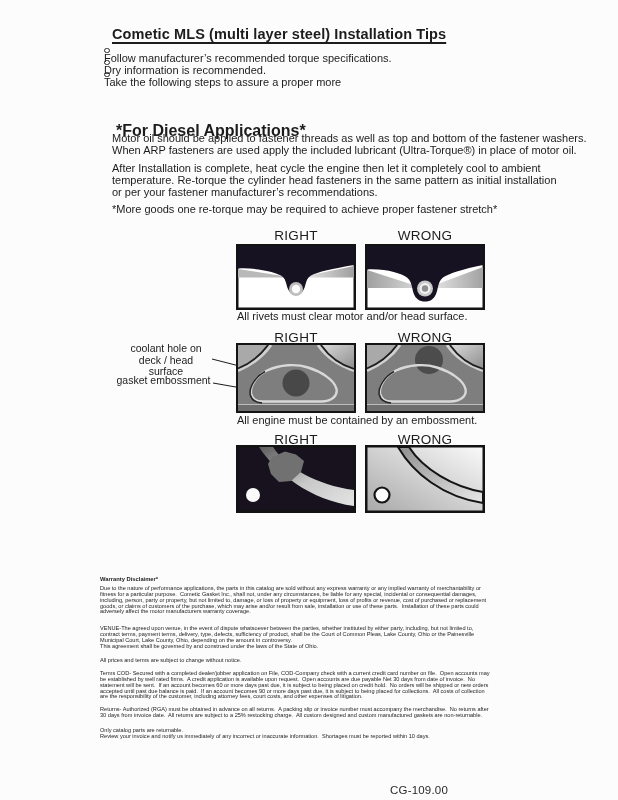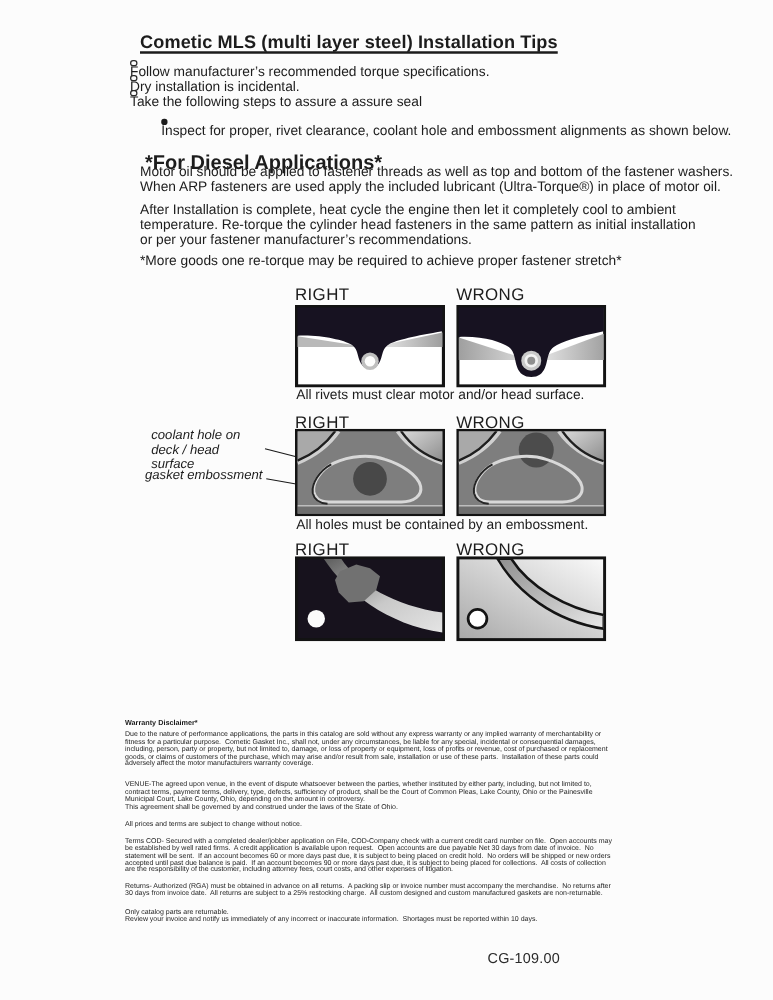--- a/index.html
+++ b/index.html
@@ -13,50 +13,46 @@
   .abs{position:absolute;}
   .title{
     margin:0;font-size:14.5px;font-weight:700;letter-spacing:.1px;
     text-decoration:underline;text-underline-offset:3px;text-decoration-thickness:1.5px;
   }
   .h2{margin:4px;font-size:16px;font-weight:700;}
   .body{margin:0;font-size:11px;line-height:11.8px;white-space:pre-line;}
   .brow{display:flex;align-items:flex-start;font-size:11px;line-height:11.9px;flex-direction:column;}
   .ob{flex:0 0 auto;width:3.5px;height:3.5px;border:1px solid #2b2b2b;border-radius:50%;margin:3.5px 4px 0 0;}
   .fb{flex:0 0 auto;width:4.5px;height:4.5px;background:#1c1c1c;border-radius:50%;margin:3.2px 3px 0 0;}
-  .figlabel{width:120px;font-size:13.5px;font-weight:500;letter-spacing:.3px;}
+  .figlabel{width:120px;text-align:center;font-size:13.5px;font-weight:500;letter-spacing:.3px;}
   .caption{font-size:11px;line-height:11.5px;white-space:pre-line;}
-  .annot{font-size:10.5px;line-height:11.5px;text-align:left;font-style:italic;}
+  .annot{font-size:10.5px;line-height:11.5px;text-align:center;}
   .fine{font-size:5.6px;line-height:5.85px;white-space:pre;color:#242424;}
   .fineh{font-size:5.8px;font-weight:700;color:#1c1c1c;}
-  .code{font-size:11.5px;letter-spacing:.2px;color:#2a2a2a;}
+  .code{font-size:11.5px;letter-spacing:.2px;color:#2a2a2a;margin-top:23px;}
   svg{display:block;}
 </style>
 </head>
 <body>
 
 <div class="page">
 
   <h1 class="abs title" style="left:112px;top:26px">Cometic MLS (multi layer steel) Installation Tips</h1>
 
   <div class="abs brow" style="left:104px;top:44px">
     <span class="ob"></span>
     <span>Follow manufacturer’s recommended torque specifications.</span>
   </div>
   <div class="abs brow" style="left:104px;top:56px">
     <span class="ob"></span>
-    <span>Dry installation is incidental.</span>
+    <span>Dry information is recommended.</span>
   </div>
   <div class="abs brow" style="left:104px;top:68px">
     <span class="ob"></span>
-    <span>Take the following steps to assure a assure seal</span>
-  </div>
-  <div class="abs brow" style="left:129px;top:92px">
-    <span class="fb"></span>
-    <span>Inspect for proper, rivet clearance, coolant hole and embossment alignments as shown below.</span>
+    <span>Take the following steps to assure a proper more</span>
   </div>
 
   <h2 class="abs h2" style="left:112px;top:118px">*For Diesel Applications*</h2>
   <p class="abs body" style="left:112px;top:133px">Motor oil should be applied to fastener threads as well as top and bottom of the fastener washers.
 When ARP fasteners are used apply the included lubricant (Ultra-Torque®) in place of motor oil.</p>
   <p class="abs body" style="left:112px;top:163px">After Installation is complete, heat cycle the engine then let it completely cool to ambient
 temperature. Re-torque the cylinder head fasteners in the same pattern as initial installation
 or per your fastener manufacturer’s recommendations.</p>
   <p class="abs body" style="left:112px;top:204px">*More goods one re-torque may be required to achieve proper fastener stretch*</p>
 
@@ -157,21 +153,21 @@
       <path d="M32,2 C24,13 13,21 2,25.5" stroke="#1f1f1f" stroke-width="1.8" fill="none"></path>
       <path d="M85,2 C93,13.5 105,22 118,26" stroke="#1f1f1f" stroke-width="1.8" fill="none"></path>
       <circle cx="64" cy="17" r="14" fill="#4c4c4c"></circle>
       <path d="M15,50.5 C14,43 20.5,32.5 31,27.5 C44,21.5 60,20.5 72,24.5 C85,28.5 98.5,37 100.5,46 C102,53.5 95,58.5 85,58.5 L27,58.5 C19,58.5 16.3,55.5 15,50.5 Z" stroke="#d8d8d8" stroke-width="2.4" fill="none"></path>
       <path d="M29,28.5 C19.5,33.5 13,44 14.2,51.5 C15.4,56.5 18.4,59.6 26,60" stroke="#262626" stroke-width="1.6" fill="none"></path>
       <rect x="2" y="61.5" width="116" height="6.5" fill="#6e6e6e"></rect>
       <path d="M2,61.5 H118" stroke="#bdbdbd" stroke-width="1.2"></path>
     </g>
   </svg>
 
-  <div class="abs caption" style="left:237px;top:415px">All holes must be contained by an embossment.</div>
+  <div class="abs caption" style="left:237px;top:415px">All engine must be contained by an embossment.</div>
 
   <div class="abs figlabel" style="left:236px;top:432px">RIGHT</div>
   <div class="abs figlabel" style="left:365px;top:432px">WRONG</div>
 
   <svg class="abs" style="left:236px;top:445px" width="120" height="68" viewBox="0 0 120 68">
     <defs>
       <linearGradient id="g3rb" x1="0" y1="0" x2="1" y2="1">
         <stop offset="0" stop-color="#5c5c5c"></stop>
           <stop offset="0.55" stop-color="#c9c9c9"></stop>
           <stop offset="1" stop-color="#e4e4e4"></stop>

